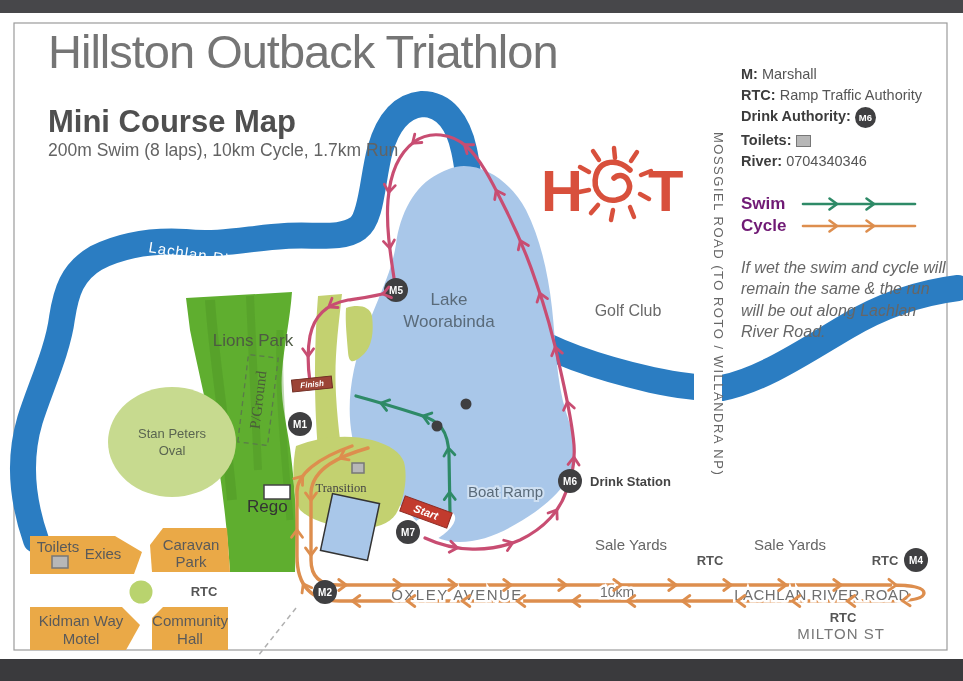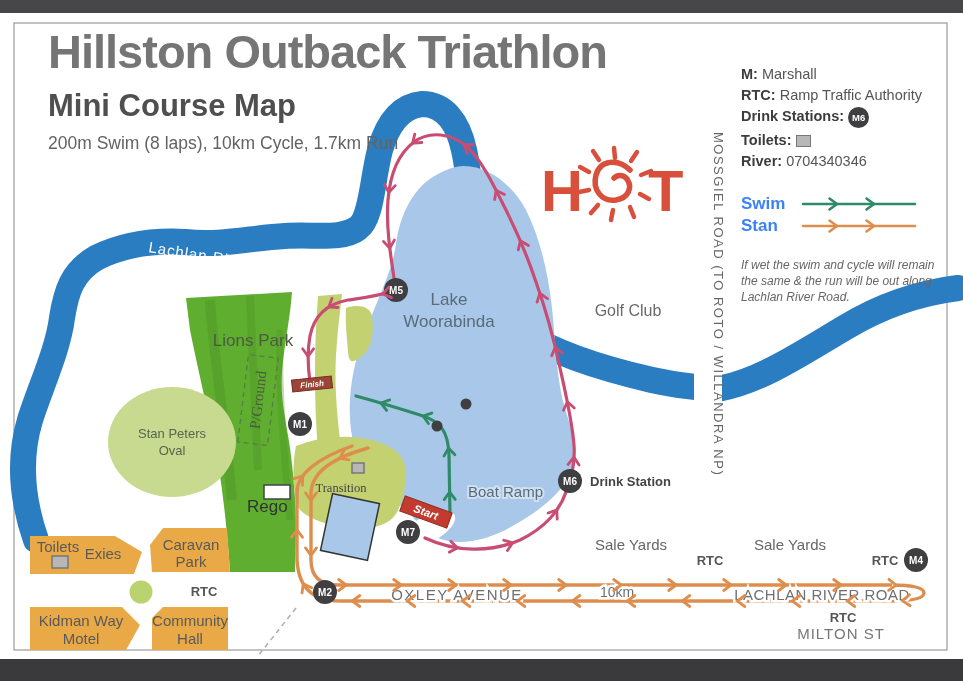--- a/index.html
+++ b/index.html
@@ -2,33 +2,33 @@
 <html><head>
 <meta charset="utf-8">
 <style>
   html,body{margin:0;padding:0;background:#222;}
   .page{position:relative;width:963px;height:681px;background:#ffffff;overflow:hidden;
         font-family:"Liberation Sans", sans-serif;}
   .scan-top{position:absolute;left:0;top:0;width:963px;height:13px;background:#47474a;}
   .scan-bottom{position:absolute;left:0;top:659px;width:963px;height:22px;background:#3a3a3d;}
   .map-svg{position:absolute;left:0;top:0;}
   .header{position:absolute;left:48px;top:26px;}
-  .title{font-size:47px;font-weight:700;color:#757575;letter-spacing:-1px;line-height:1.1;}
-  .subtitle{font-size:31px;font-weight:bold;color:#4f4f4f;margin-top:10px;}
-  .desc{font-size:17.5px;color:#636363;margin-top:9px;}
+  .title{font-size:47px;font-weight:400;color:#757575;letter-spacing:-1px;line-height:1.1;}
+  .subtitle{font-size:31px;font-weight:bold;color:#4f4f4f;margin-top:26px;}
+  .desc{font-size:17.5px;color:#636363;}
   .legend{position:absolute;left:741px;top:65px;width:205px;font-size:14.5px;color:#555;}
   .legend .row{margin-bottom:3px;line-height:1.25;}
   .legend b{color:#3c3c3c;}
   .badge{display:inline-block;width:21px;height:21px;border-radius:50%;background:#3f3f41;color:#fff;
          font-size:9.5px;font-weight:bold;text-align:center;line-height:21px;vertical-align:middle;}
   .sq{display:inline-block;width:13px;height:10px;background:#b7b7b7;border:1.5px solid #777;vertical-align:middle;}
   .route-legend{margin-top:22px;}
   .route-row{display:flex;align-items:center;height:22px;}
-  .route-row .lbl{width:58px;font-weight:bold;color:#3b82f6;font-size:17px;}
-  .note{margin-top:20px;font-style:italic;font-size:12px;color:#666;line-height:1.35;}
+  .route-row .lbl{width:58px;font-weight:bold;color:#701a75;font-size:17px;}
+  .note{margin-top:20px;font-style:italic;font-size:16px;color:#666;line-height:1.35;}
   text{font-family:"Liberation Sans", sans-serif;}
   .serif{font-family:"Liberation Serif", serif;}
 </style>
 </head>
 <body>
 
 <div class="page">
   <div class="scan-top"></div>
   <div class="scan-bottom"></div>
 
@@ -239,21 +239,21 @@
   <div class="legend">
     <div class="row">
       <b>M:</b>
       <span>Marshall</span>
     </div>
     <div class="row">
       <b>RTC:</b>
       <span>Ramp Traffic Authority</span>
     </div>
     <div class="row">
-      <b>Drink Stations:</b>
+      <b>Drink Authority:</b>
       <span class="badge">M6</span>
     </div>
     <div class="row">
       <b>Toilets:</b>
       <span class="sq"></span>
     </div>
     <div class="row">
       <b>River:</b>
       <span>0704340346</span>
     </div>
@@ -261,21 +261,21 @@
     <div class="route-legend">
       <div class="route-row">
         <span class="lbl">Swim</span>
         <svg width="122" height="16">
           <path d="M4 8 H116" fill="none" stroke="#2e8a67" stroke-width="2.6" stroke-linecap="round"></path>
         <path d="M-7.5 -5.5 L0 0 L-7.5 5.5" transform="translate(38,8) rotate(0)" fill="none" stroke="#2e8a67" stroke-width="2.6" stroke-linecap="round"></path>
             <path d="M-7.5 -5.5 L0 0 L-7.5 5.5" transform="translate(75,8) rotate(0)" fill="none" stroke="#2e8a67" stroke-width="2.6" stroke-linecap="round"></path>
           </svg>
       </div>
       <div class="route-row">
-        <span class="lbl">Stan</span>
+        <span class="lbl">Cycle</span>
         <svg width="122" height="16">
           <path d="M4 8 H116" fill="none" stroke="#dd8e4e" stroke-width="2.6" stroke-linecap="round"></path>
         <path d="M-7.5 -5.5 L0 0 L-7.5 5.5" transform="translate(38,8) rotate(0)" fill="none" stroke="#dd8e4e" stroke-width="2.6" stroke-linecap="round"></path>
             <path d="M-7.5 -5.5 L0 0 L-7.5 5.5" transform="translate(75,8) rotate(0)" fill="none" stroke="#dd8e4e" stroke-width="2.6" stroke-linecap="round"></path>
           </svg>
       </div>
     </div>
 
     <div class="note">If wet the swim and cycle will remain the same &amp; the run will be out along Lachlan River Road.</div>
   </div>

